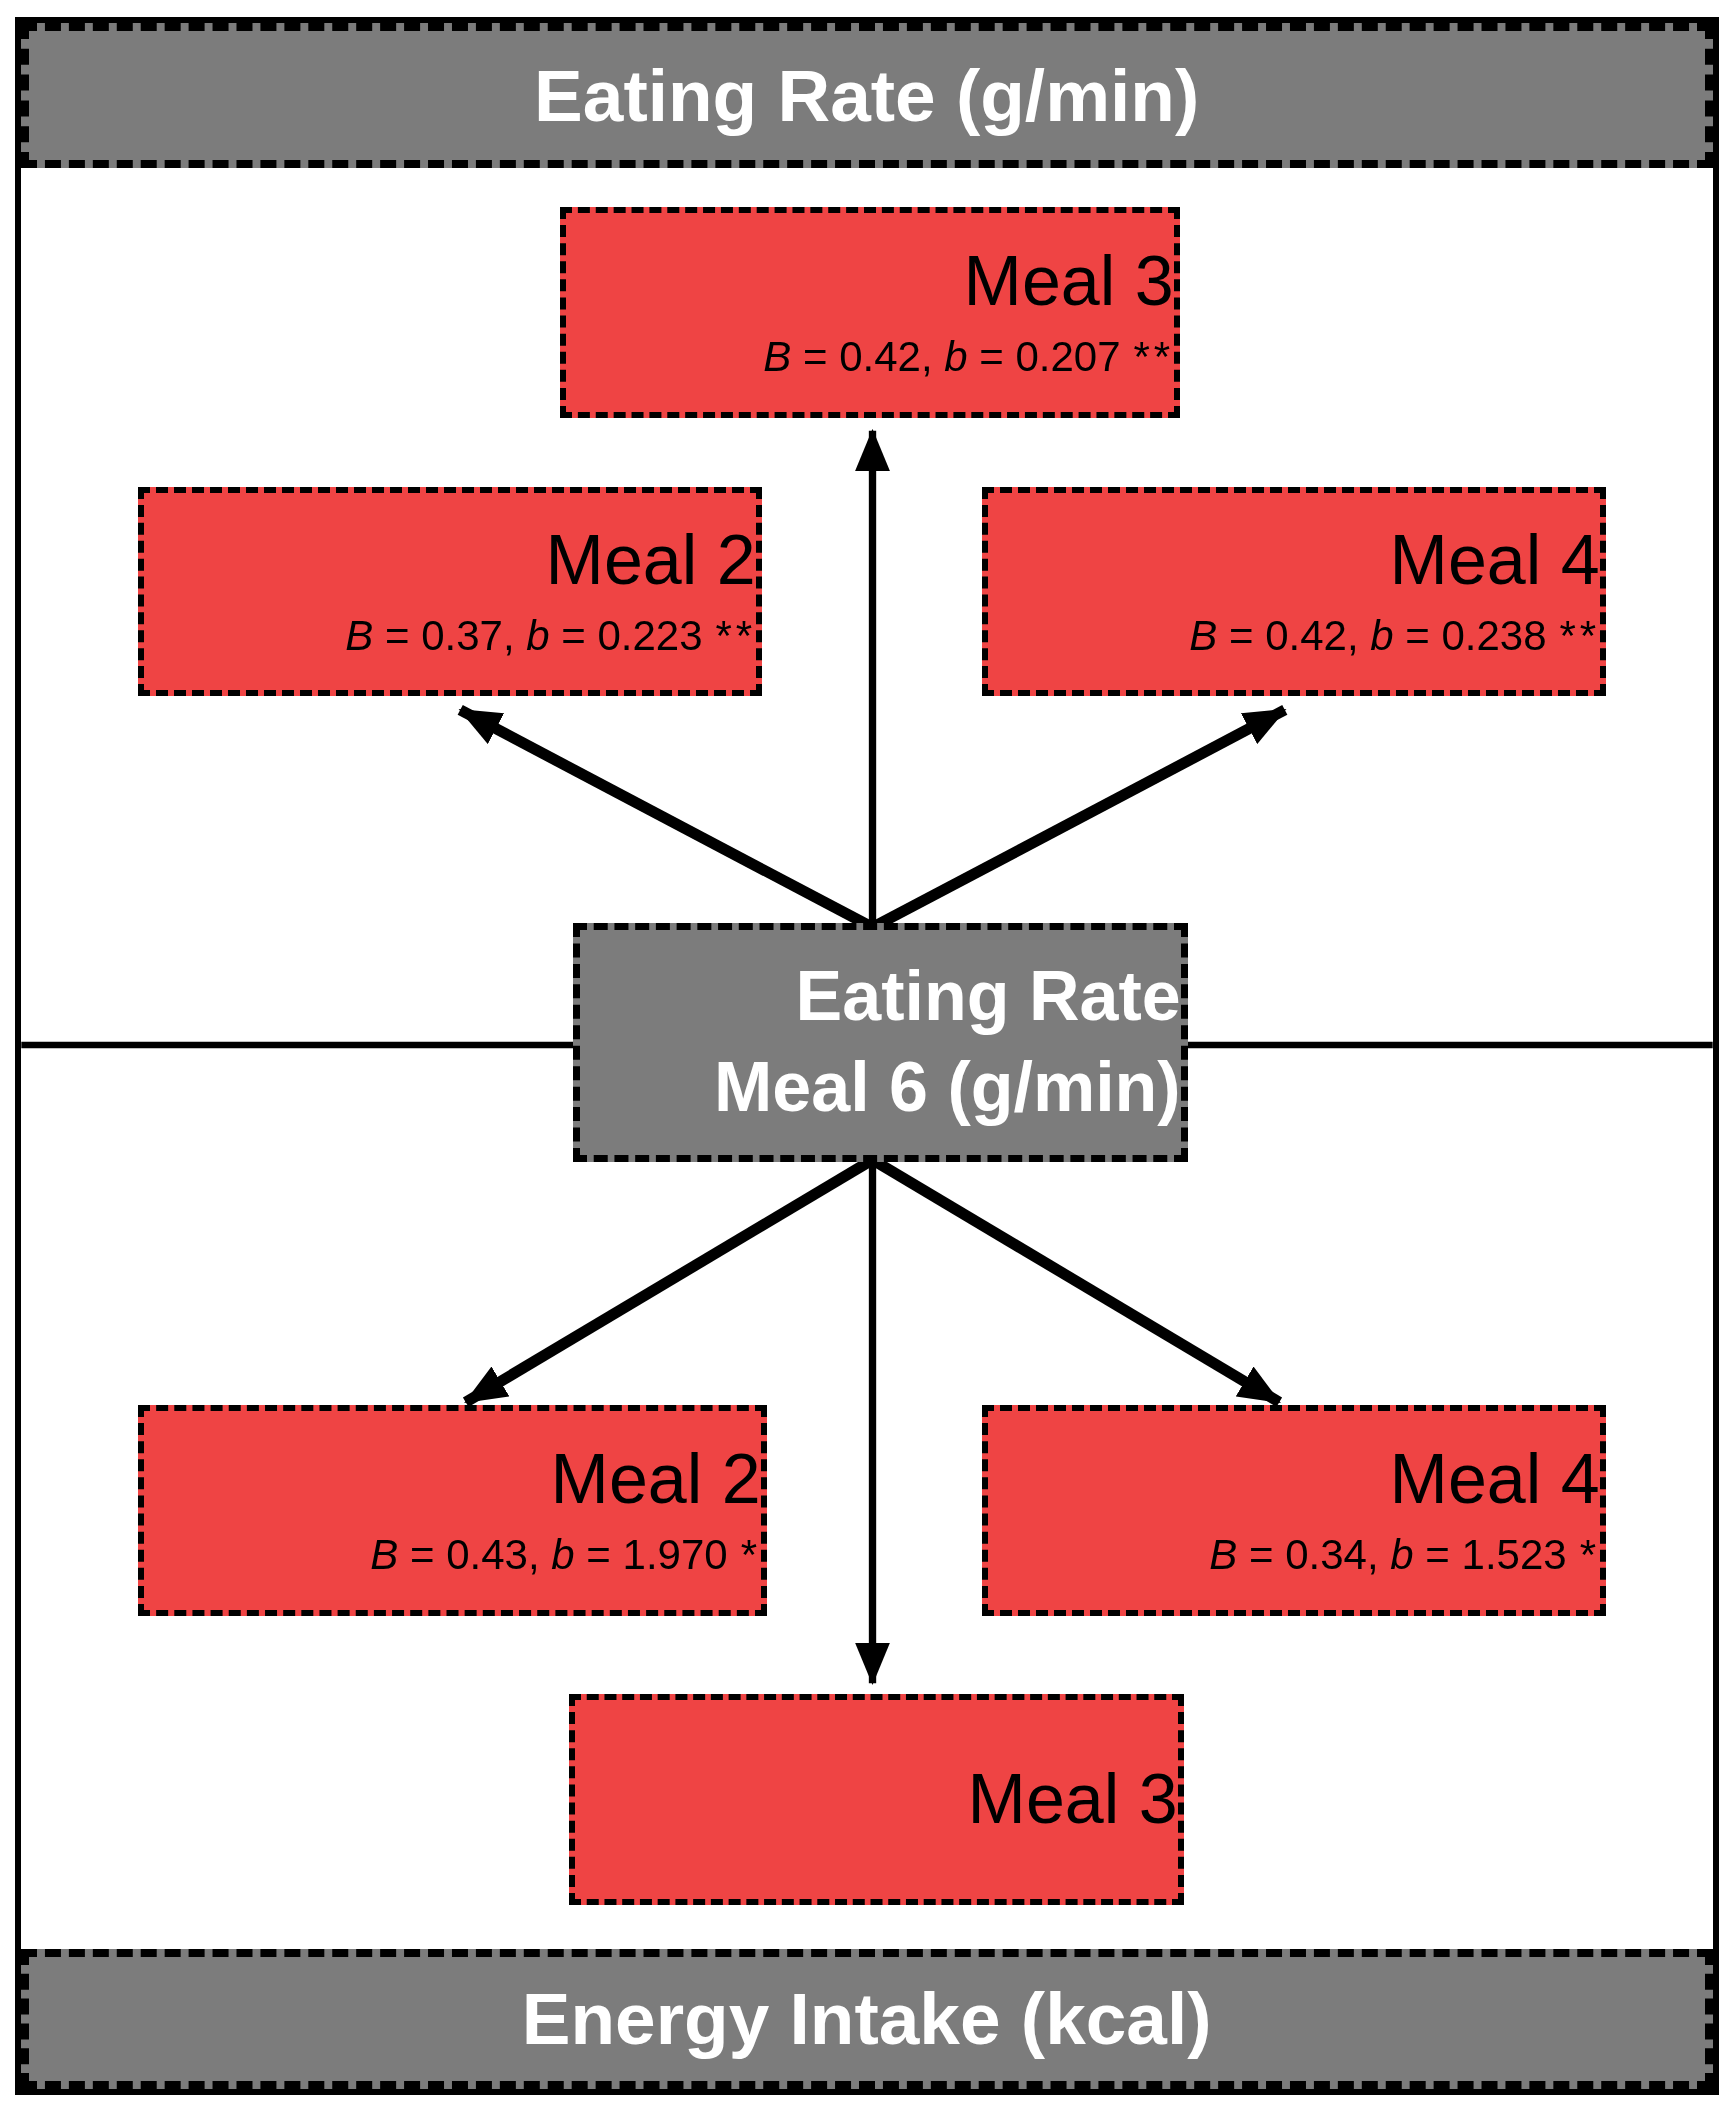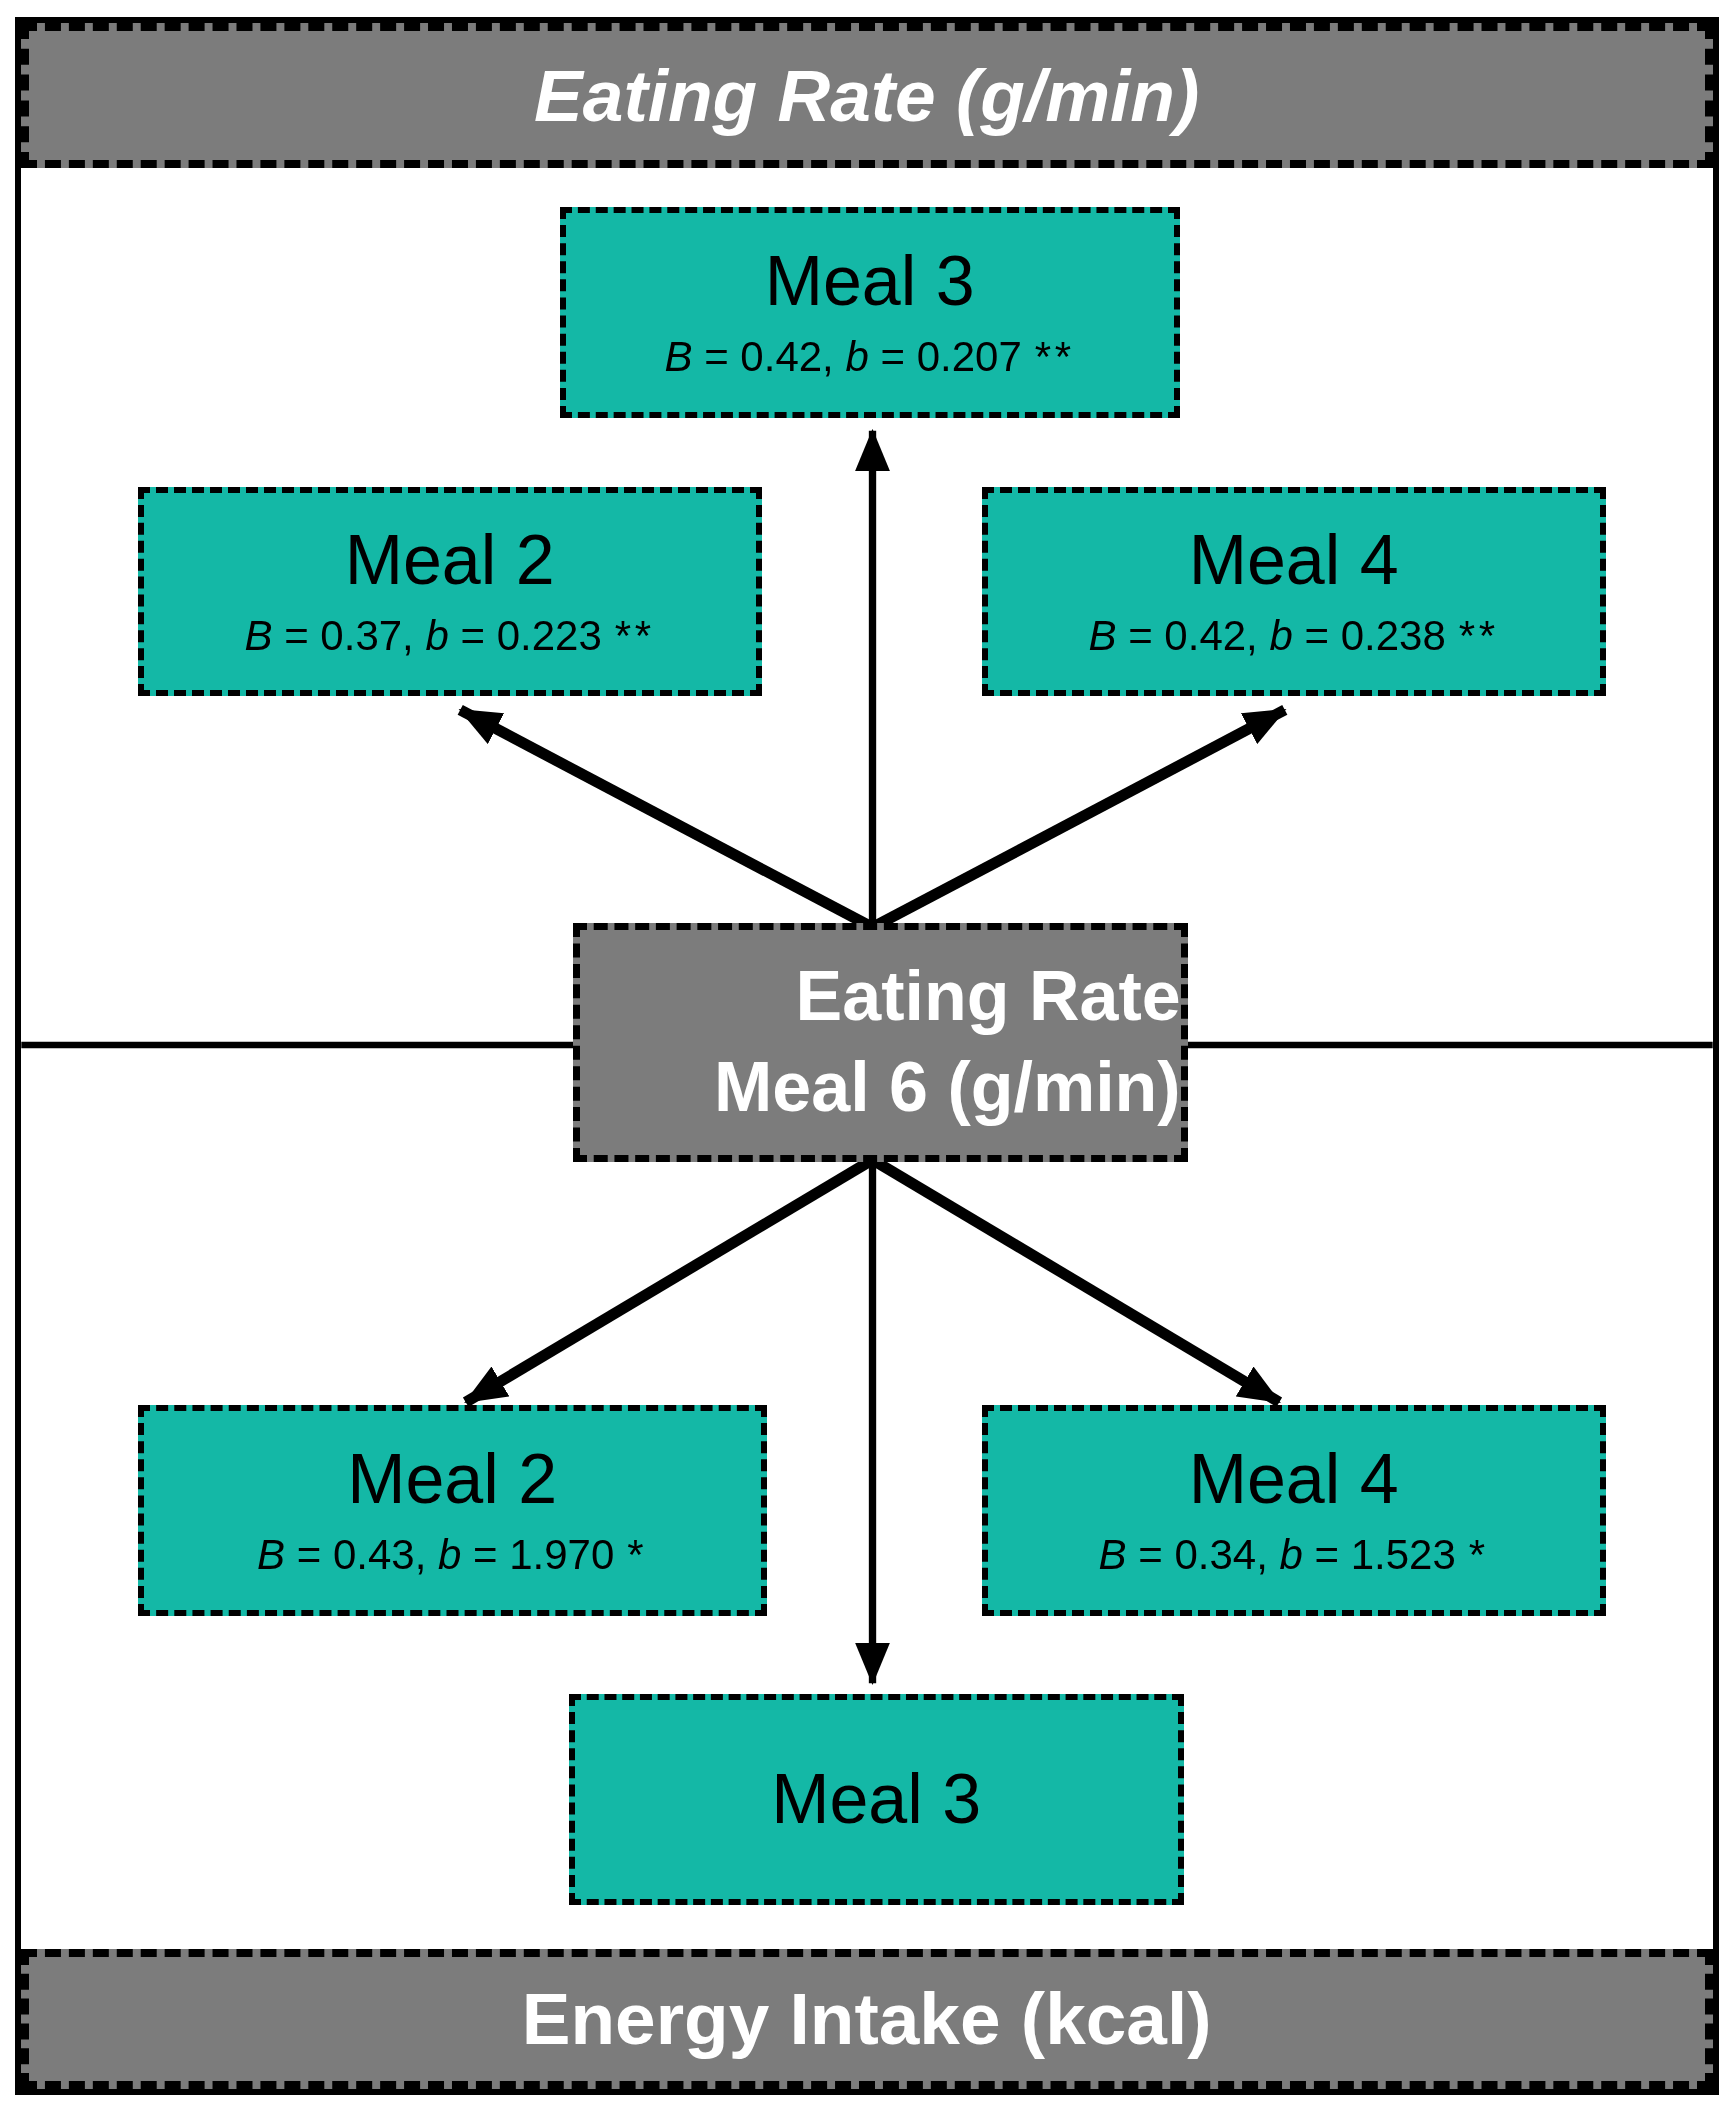--- a/index.html
+++ b/index.html
@@ -2,25 +2,25 @@
 <html style="font-size:14.7px"><head>
 <meta charset="utf-8">
 <style>
   html,body{margin:0;padding:0;background:#ffffff;}
   body{width:1736px;height:2107px;position:relative;font-family:"Liberation Sans",sans-serif;}
   .frame{position:absolute;left:14.7px;top:16.5px;width:1692px;height:2066px;border:6.4px solid #000;}
 
   .banner{position:absolute;left:0;width:1692px;box-sizing:border-box;background:#7c7c7c;
           border:8.3px dashed #000;display:flex;align-items:center;justify-content:center;
           font-weight:bold;color:#fff;font-size:73px;z-index:2;}
-  .banner-top{top:0;height:145px;font-style:italic;}
+  .banner-top{top:0;height:145px;}
   .banner-bottom{bottom:0;height:140px;}
 
-  .mealbox{position:absolute;box-sizing:border-box;background:#14b8a6;border:6.4px dashed #000;
-           display:flex;flex-direction:column;align-items:center;justify-content:center;
+  .mealbox{position:absolute;box-sizing:border-box;background:#ef4444;border:6.4px dashed #000;
+           display:flex;flex-direction:column;align-items:flex-end;justify-content:center;
            gap:20px;z-index:2;}
   .mtitle{font-size:70px;color:#000;line-height:1;}
   .mstats{font-size:42px;color:#000;line-height:1;}
   .mstats span{white-space:pre;}
   .it{font-style:italic;}
   .sig{margin-left:13px;letter-spacing:3.7px;}
 
   .pos-um2{left:117px;top:464px;width:624px;height:209px;}
   .pos-um3{left:539px;top:184px;width:620px;height:211px;}
   .pos-um4{left:961px;top:464px;width:624px;height:209px;}

